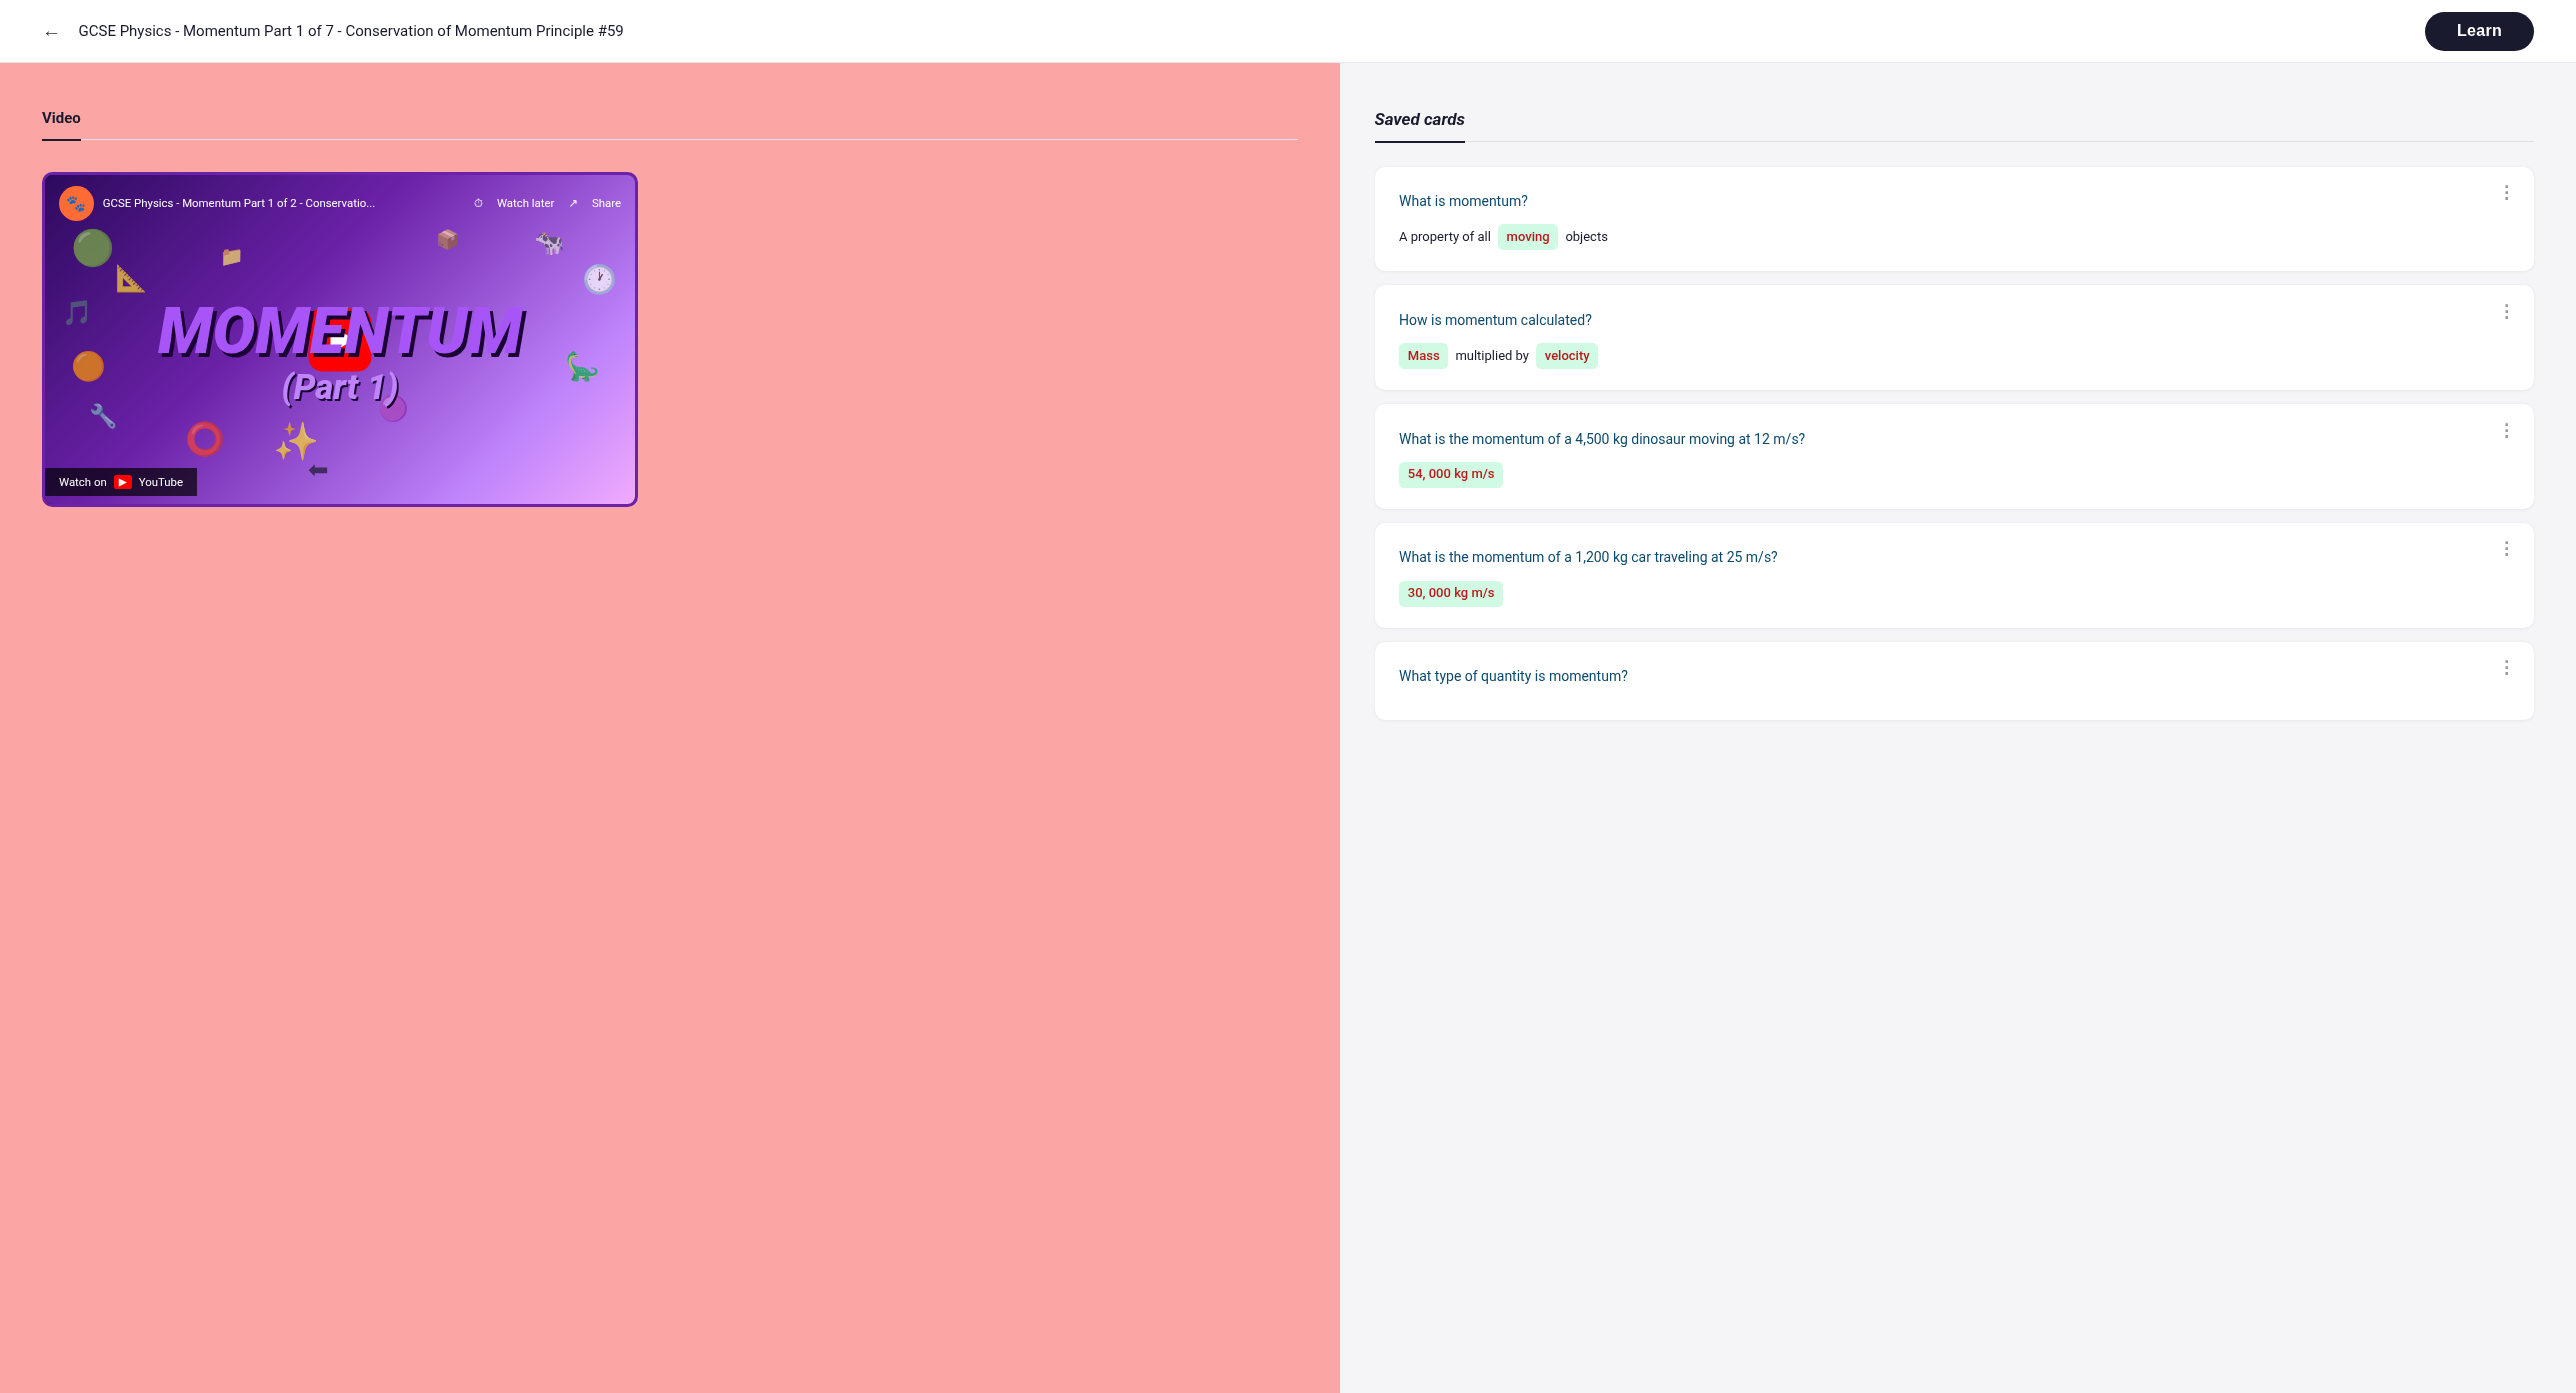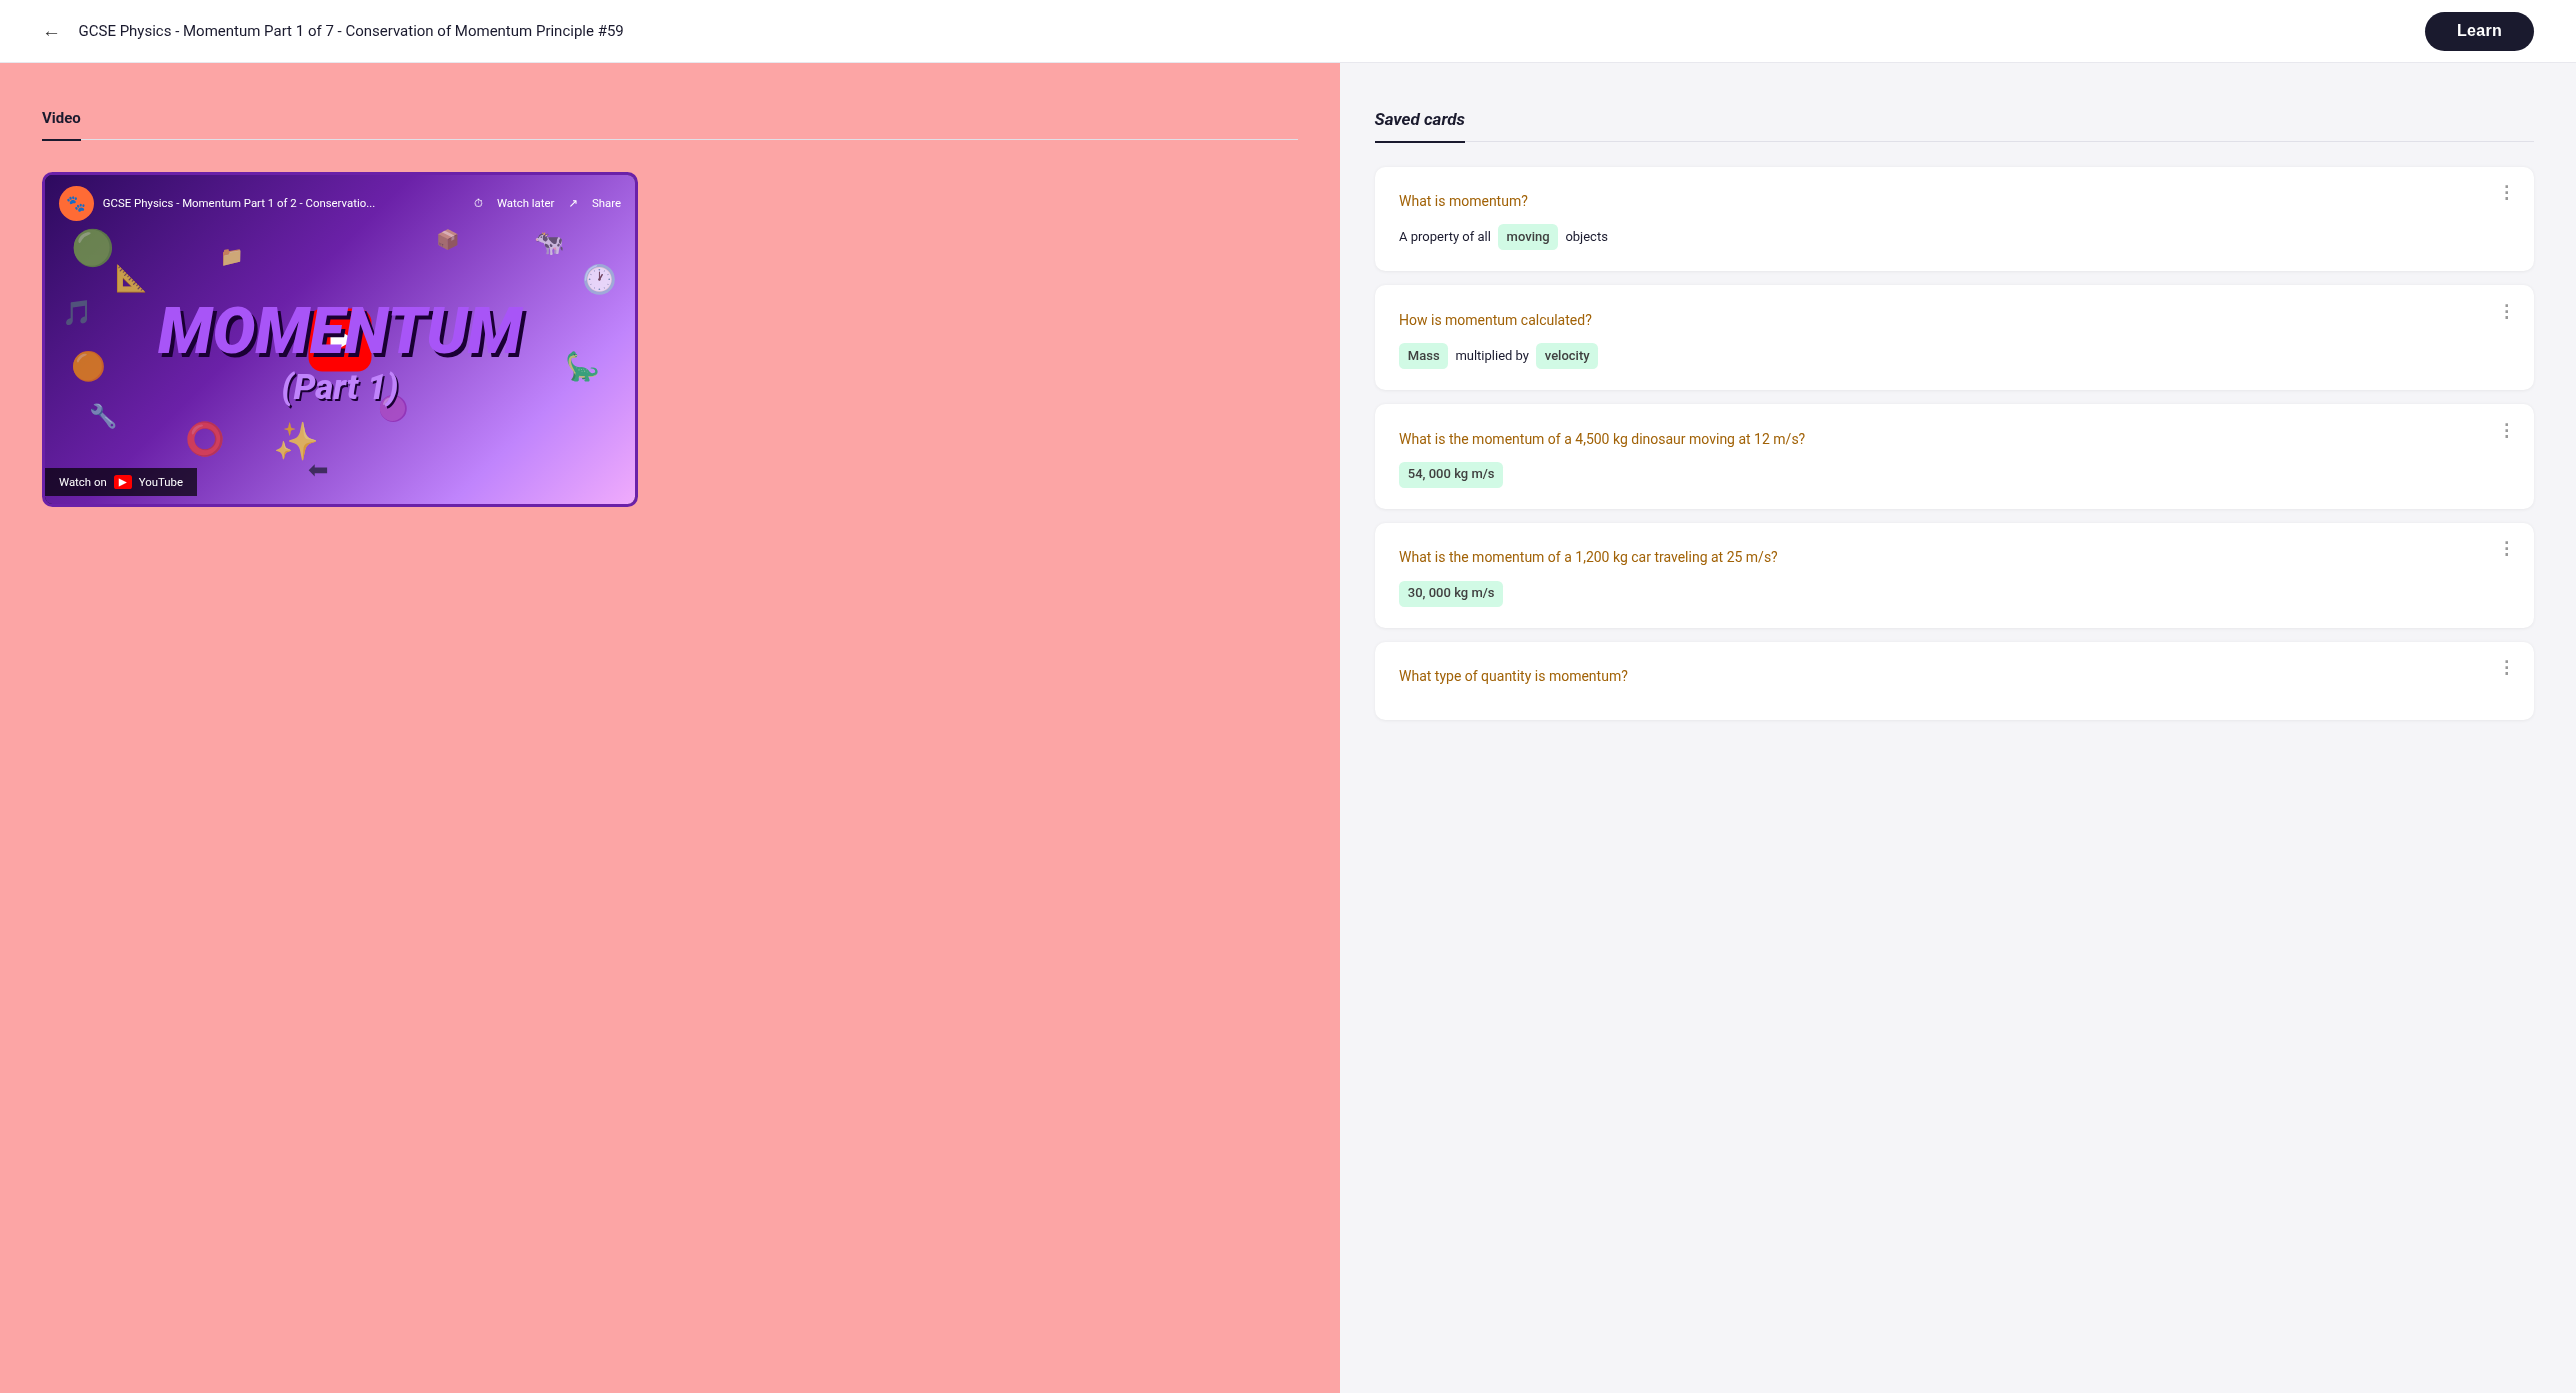--- a/index.html
+++ b/index.html
@@ -252,36 +252,36 @@
       background: #fff;
       border-radius: 10.5px;
       padding: 24.5px 24.5px 21px;
       margin-bottom: 14px;
       position: relative;
       box-shadow: 0 0.9px 3.5px rgba(0,0,0,0.06);
     }
     .card-question {
       font-size: 14px;
       font-weight: 400;
-      color: #a16207;
+      color: #0c4a6e;
       margin-bottom: 12.3px;
       line-height: 1.5;
     }
     .card-answer {
       font-size: 13px;
       color: #1a1a2e;
       line-height: 1.6;
       display: flex;
       align-items: center;
       gap: 7px;
       flex-wrap: wrap;
     }
     .highlight {
       background: #d1fae5;
-      color: #404040;
+      color: #b91c1c;
       padding: 2.6px 8.8px;
       border-radius: 5.3px;
       font-weight: 500;
     }
     .card-menu {
       position: absolute;
       top: 17.5px;
       right: 17.5px;
       color: #999;
       font-size: 17.5px;

